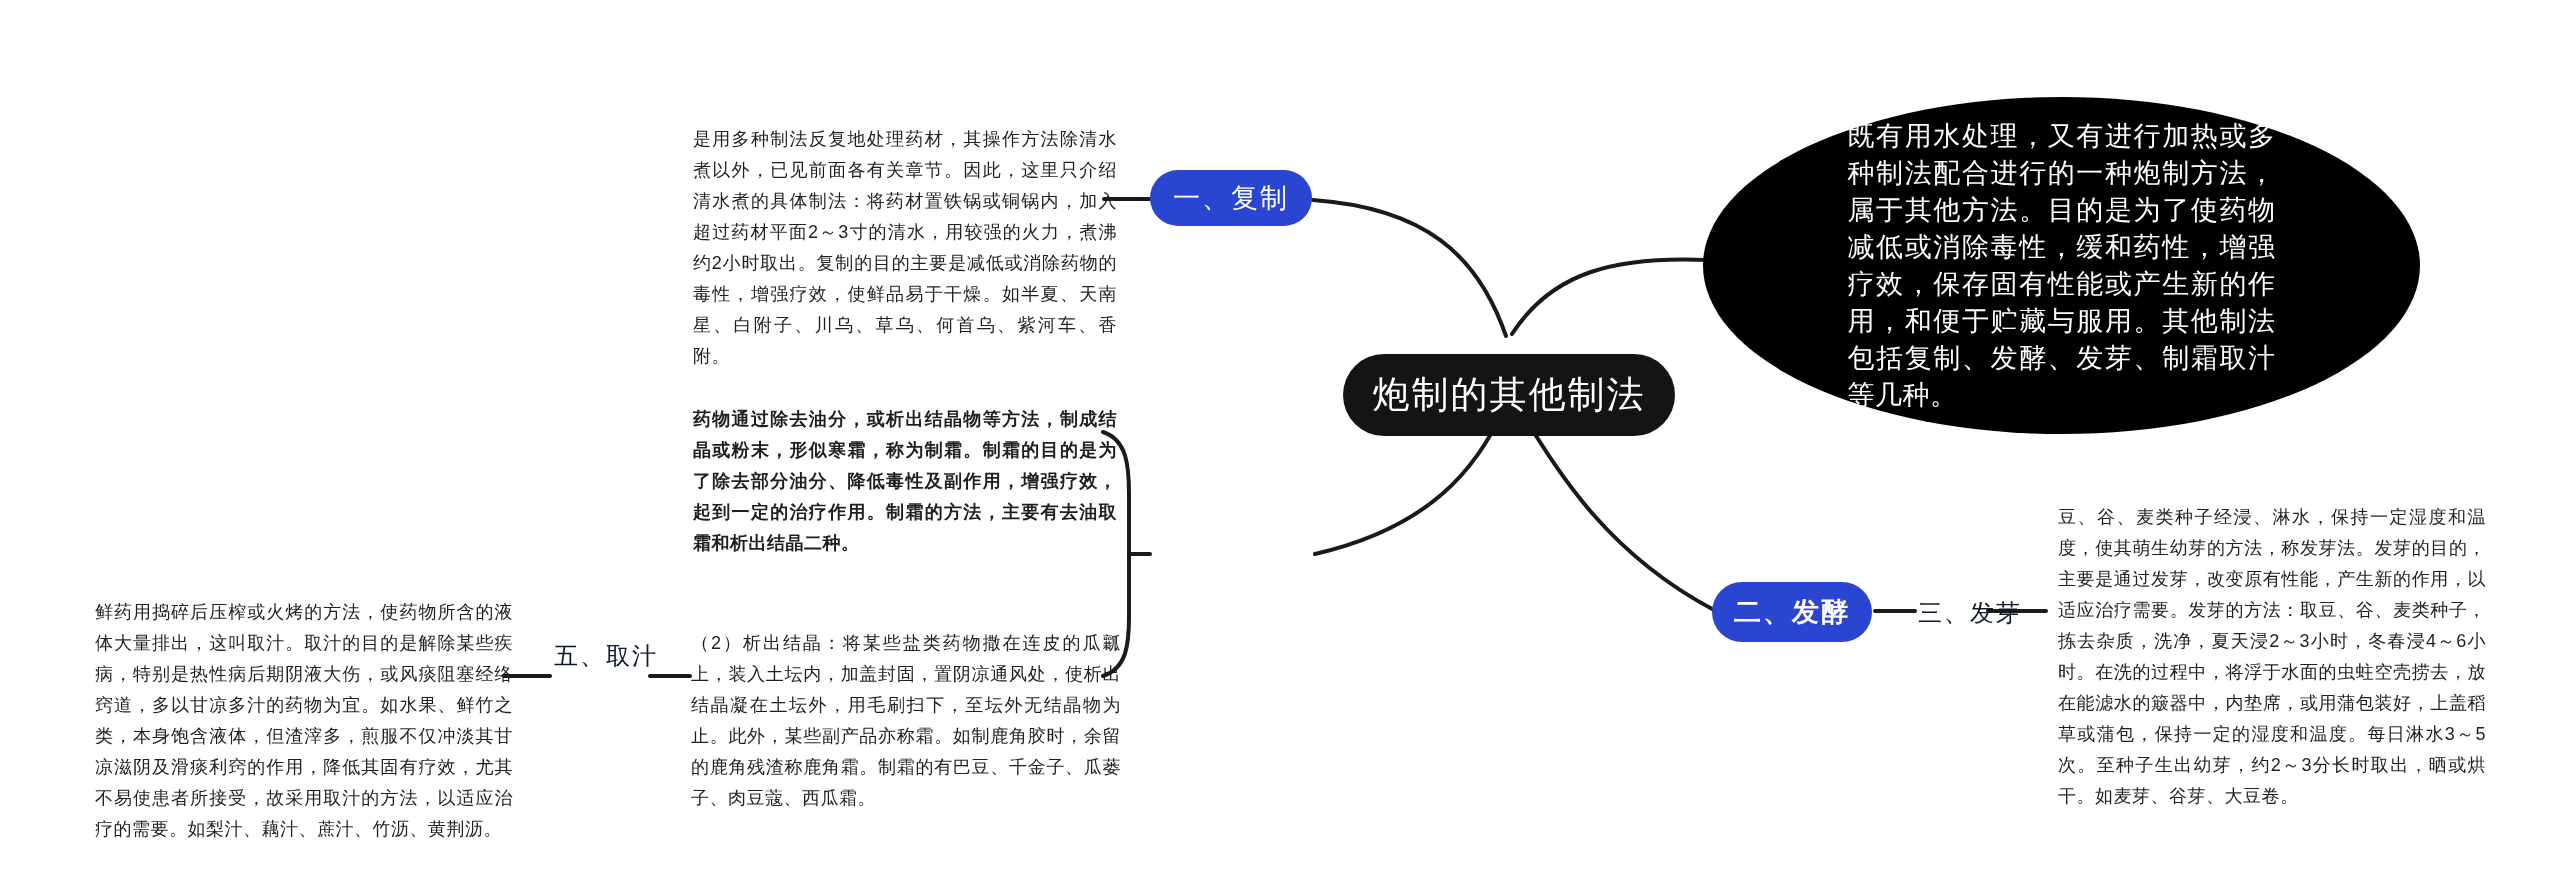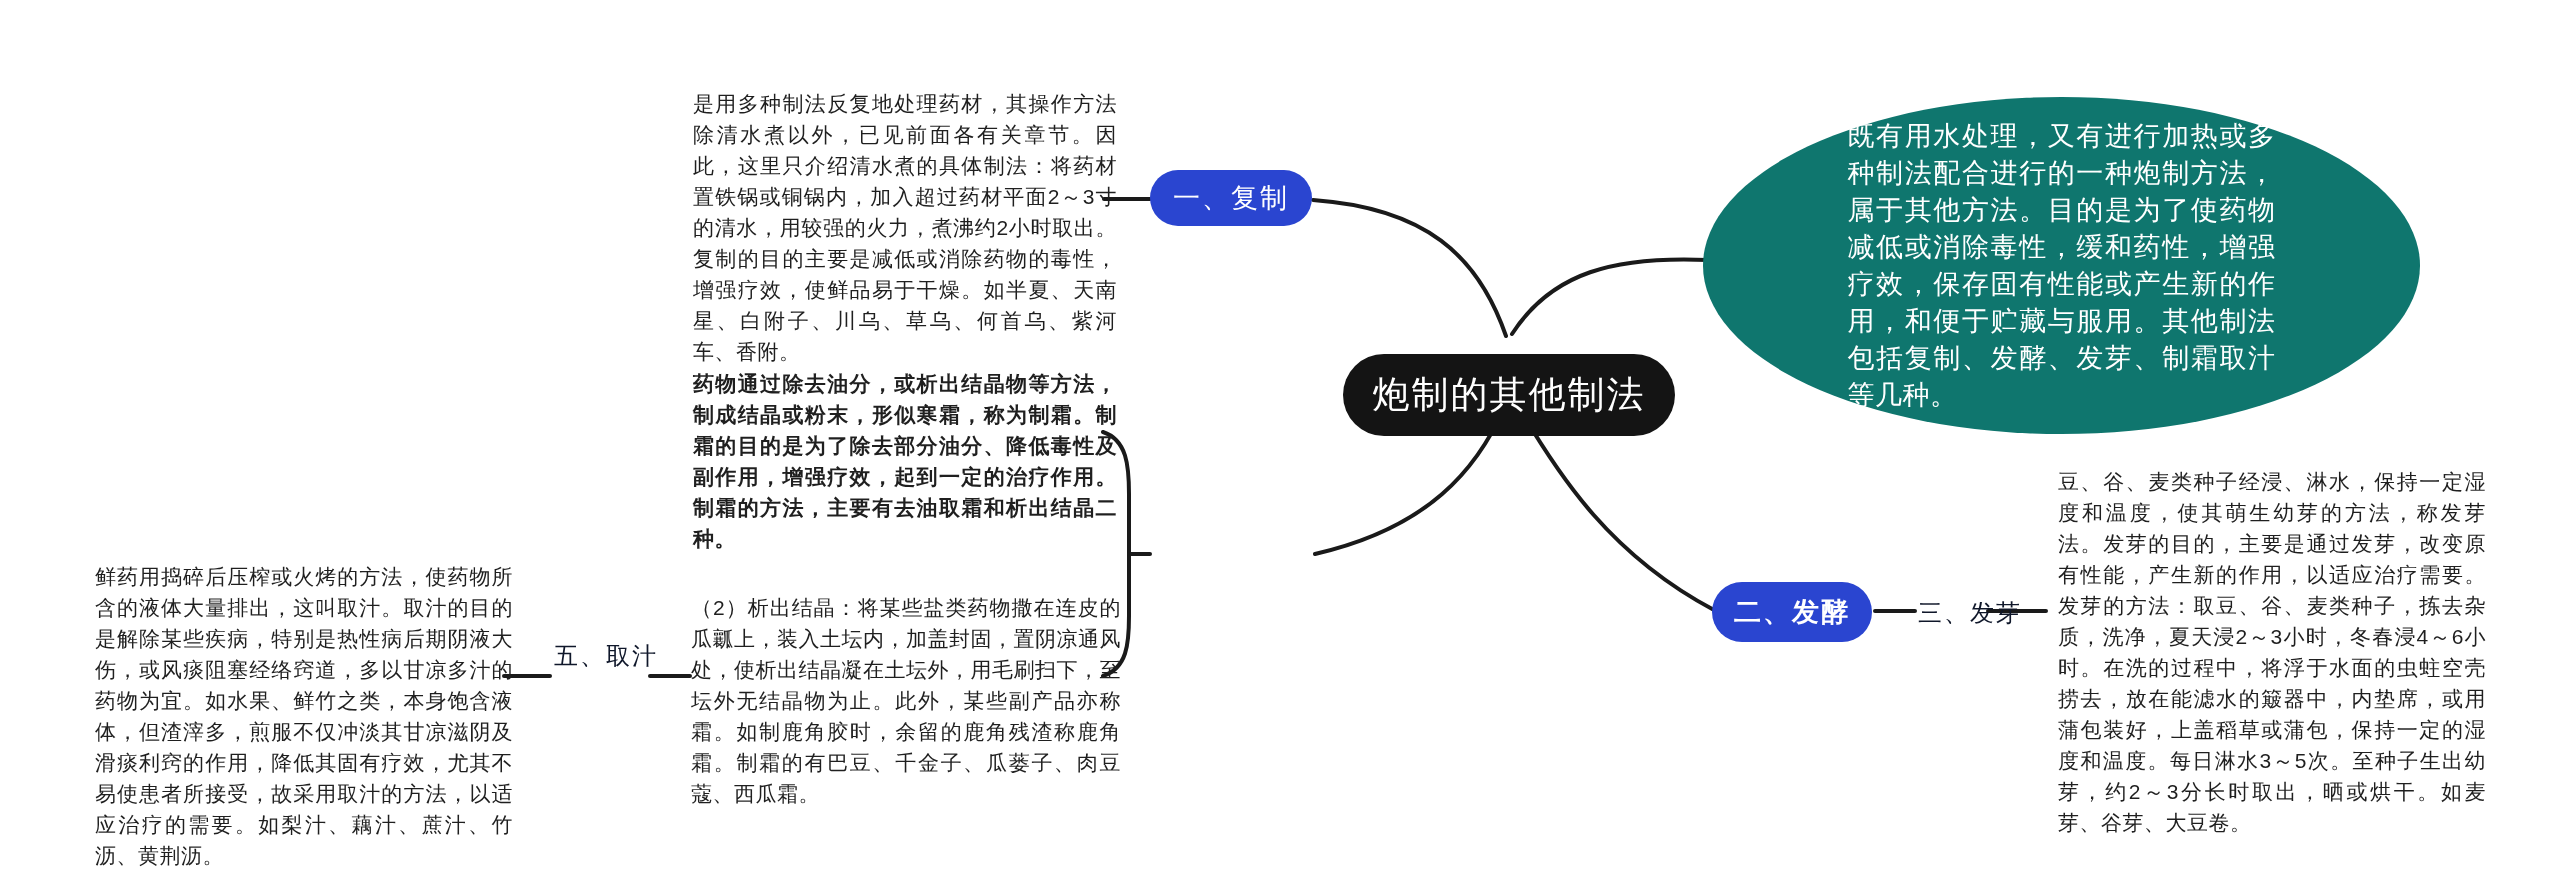--- a/index.html
+++ b/index.html
@@ -18,25 +18,26 @@
     width: 2560px; height: 891px;
   }
   .links path {
     fill: none;
     stroke: #1a1a1a;
     stroke-width: 4;
     stroke-linecap: round;
   }
   .note {
     position: absolute;
-    font-size: 21px;
+    font-size: 18px;
     line-height: 31px;
     text-align: justify;
     color: #1f1f1f;
     letter-spacing: 0.5px;
+    margin-top: 36px;
   }
   .pill {
     position: absolute;
     background: #2a45d0;
     border-radius: 999px;
     display: flex;
     align-items: center;
     justify-content: center;
     color: #ffffff;
     font-size: 27px;
@@ -53,21 +54,21 @@
     justify-content: center;
     color: #ffffff;
     font-size: 37px;
     letter-spacing: 2px;
     margin-top: 20px;
   }
   .root-ellipse {
     position: absolute;
     left: 1703px; top: 97px;
     width: 717px; height: 337px;
-    background: #0f766e;
+    background: #000000;
     border-radius: 50%;
     display: flex;
     align-items: center;
     justify-content: center;
   }
   .root-ellipse .ellipse-text {
     width: 428px;
     color: #ffffff;
     font-size: 27px;
     line-height: 37px;

